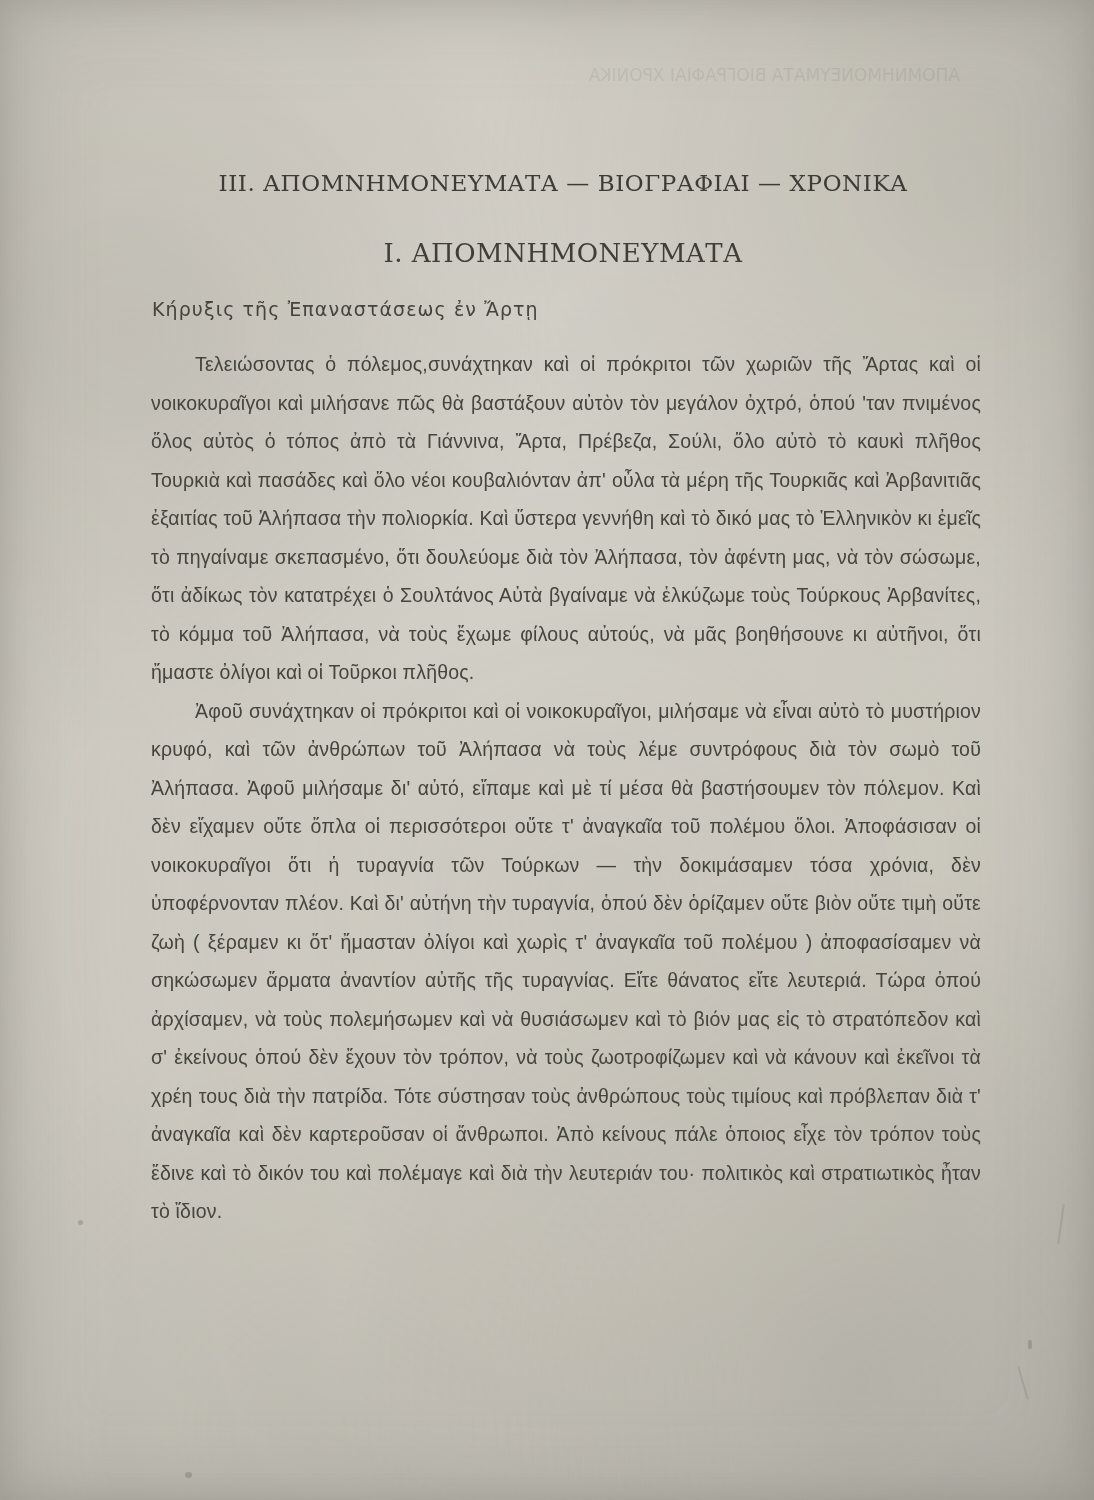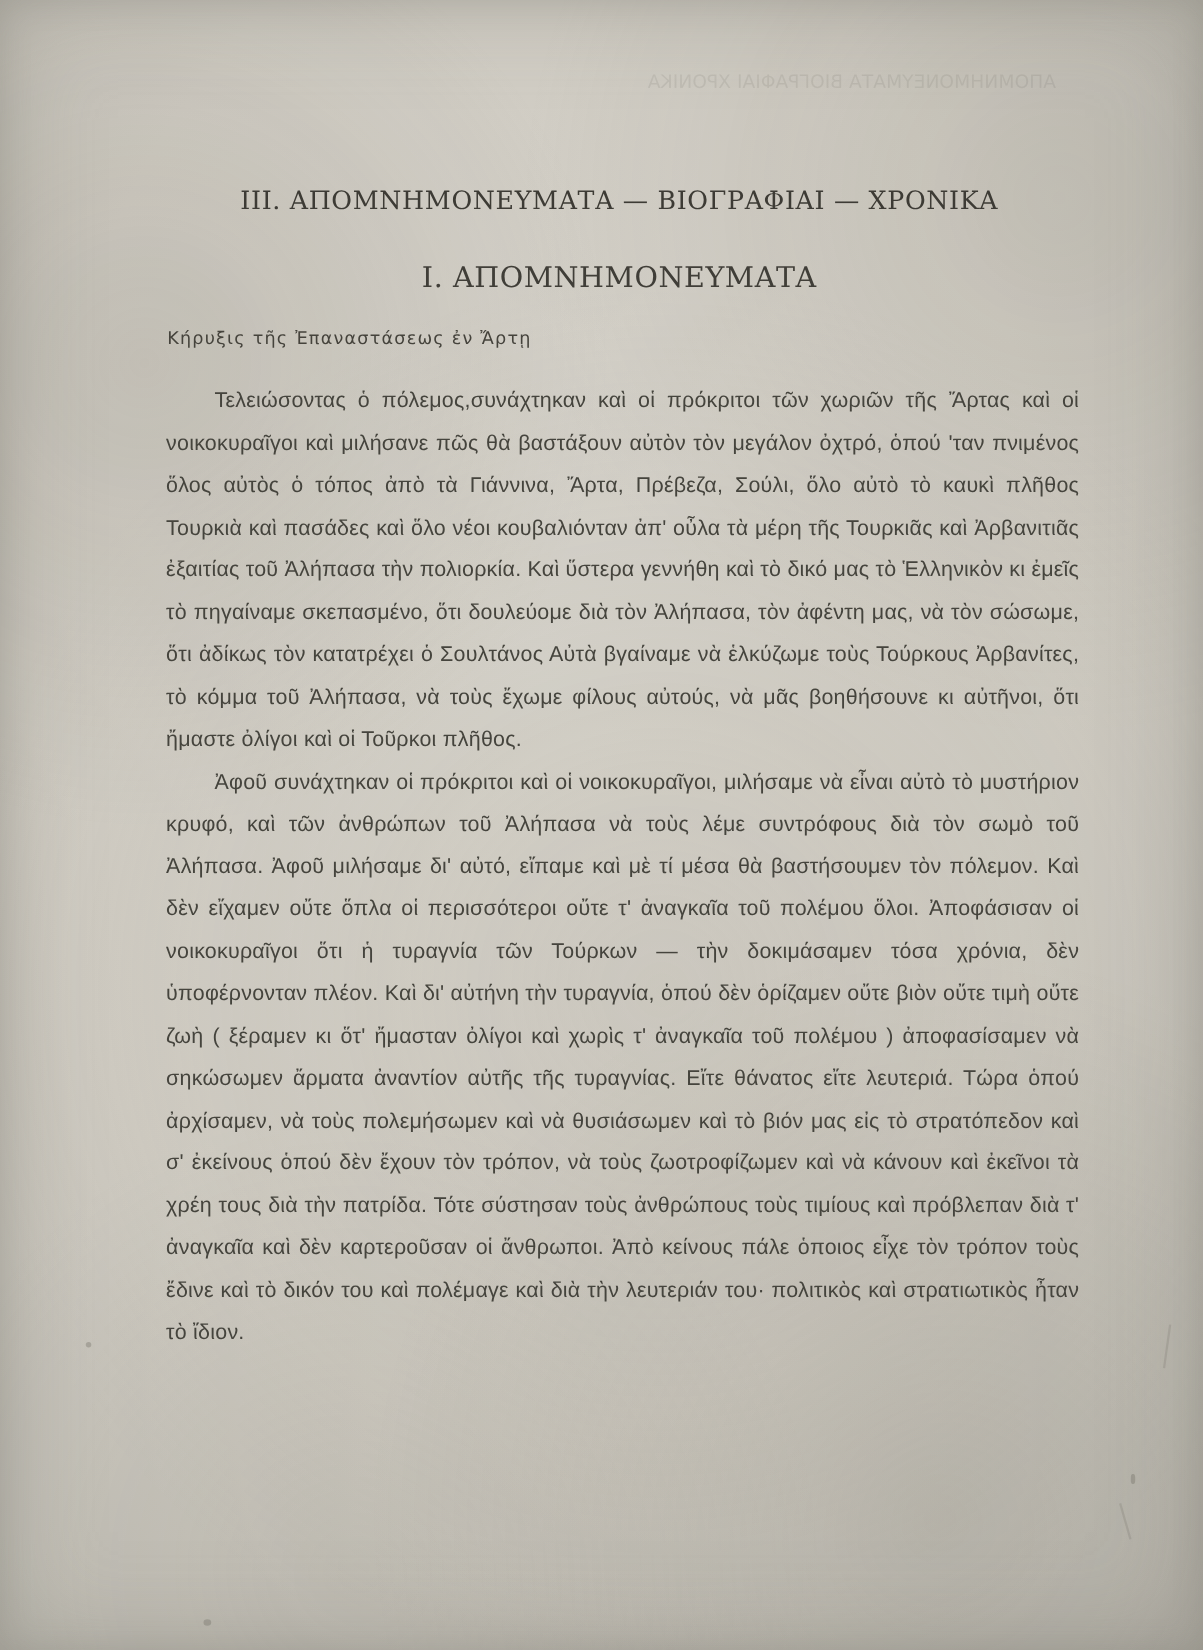--- a/index.html
+++ b/index.html
@@ -85,21 +85,21 @@
     text-align: center;
     font-size: 26px;
     letter-spacing: 0.5px;
     color: #403e38;
     font-family: "DejaVu Serif", serif;
   }
   .piece-title {
     position: absolute;
     top: 298px;
     left: 136px;
-    font-size: 16px;
+    font-size: 19px;
     letter-spacing: 1.1px;
     color: #45433c;
     font-family: "DejaVu Sans", sans-serif;
     text-align: center;
   }
   .body-text {
     position: absolute;
     top: 345px;
     left: 135px;
     width: 830px;

